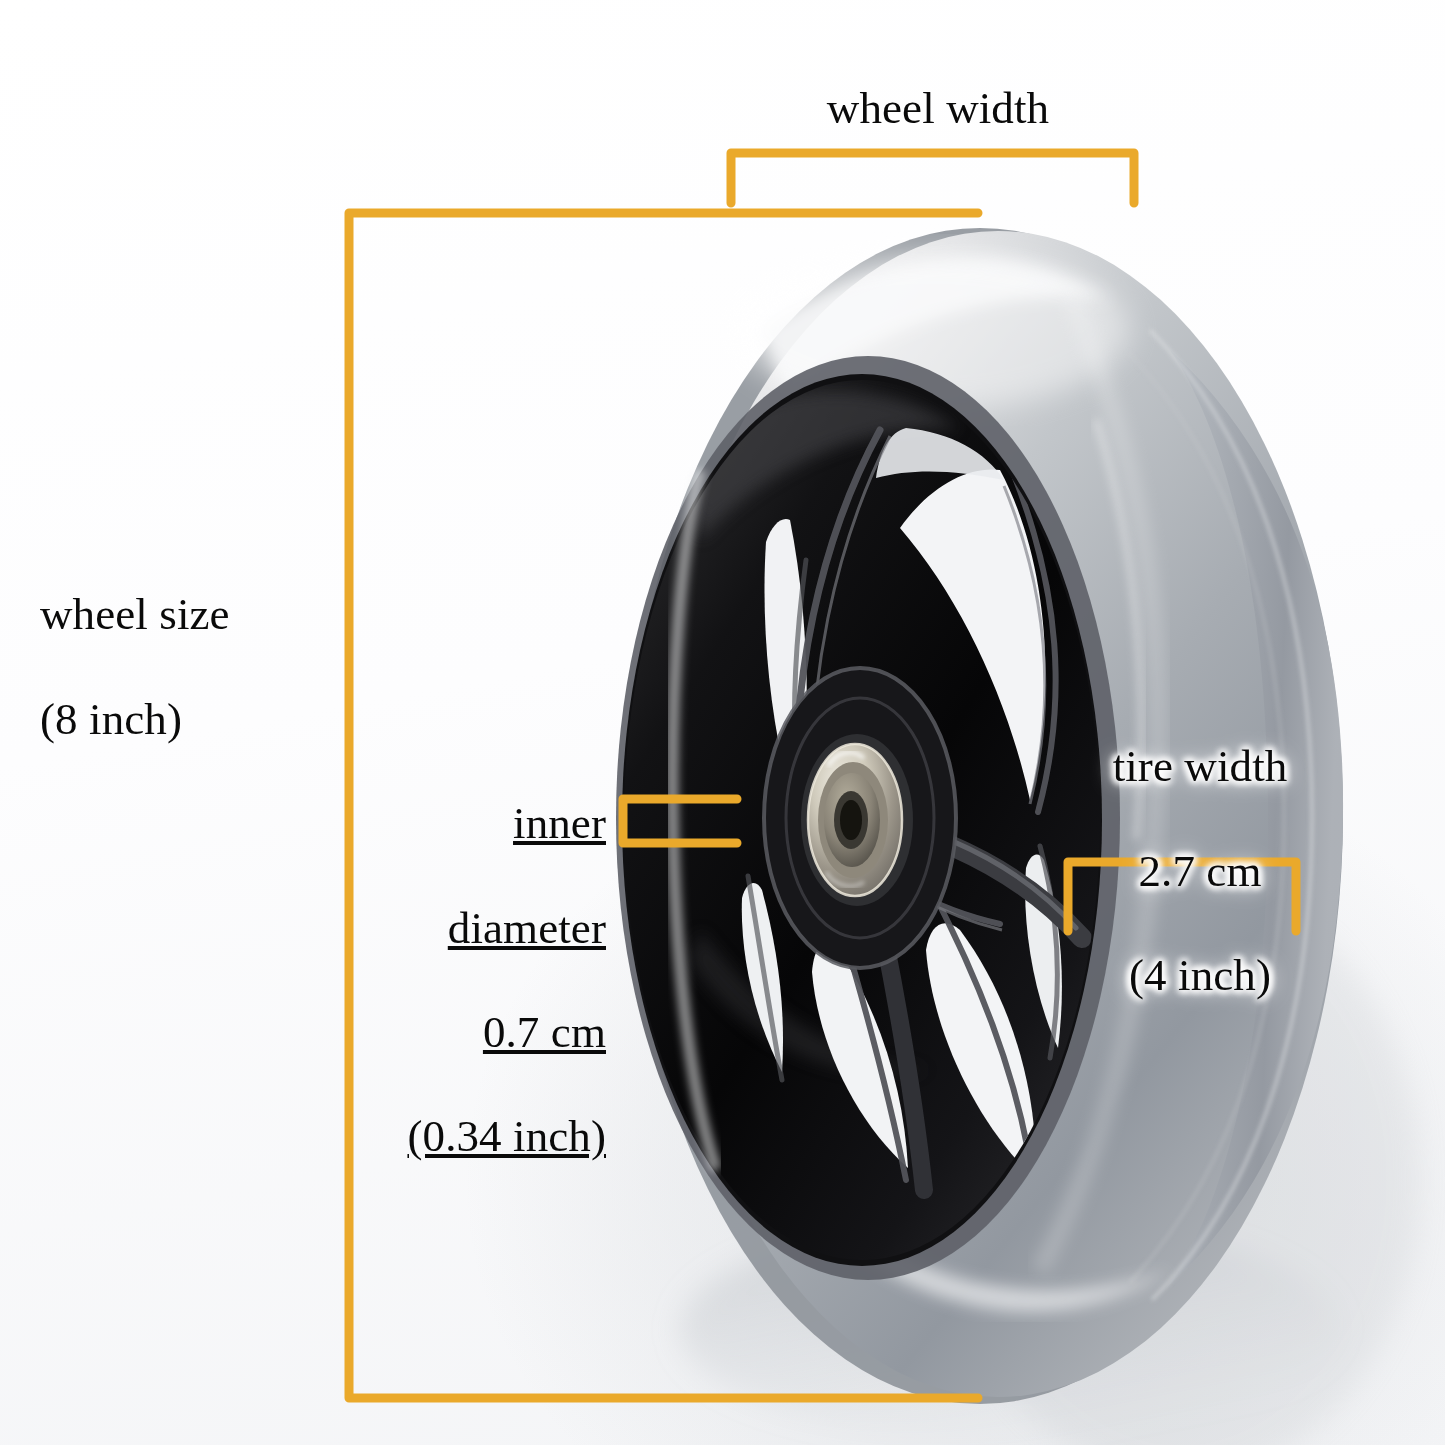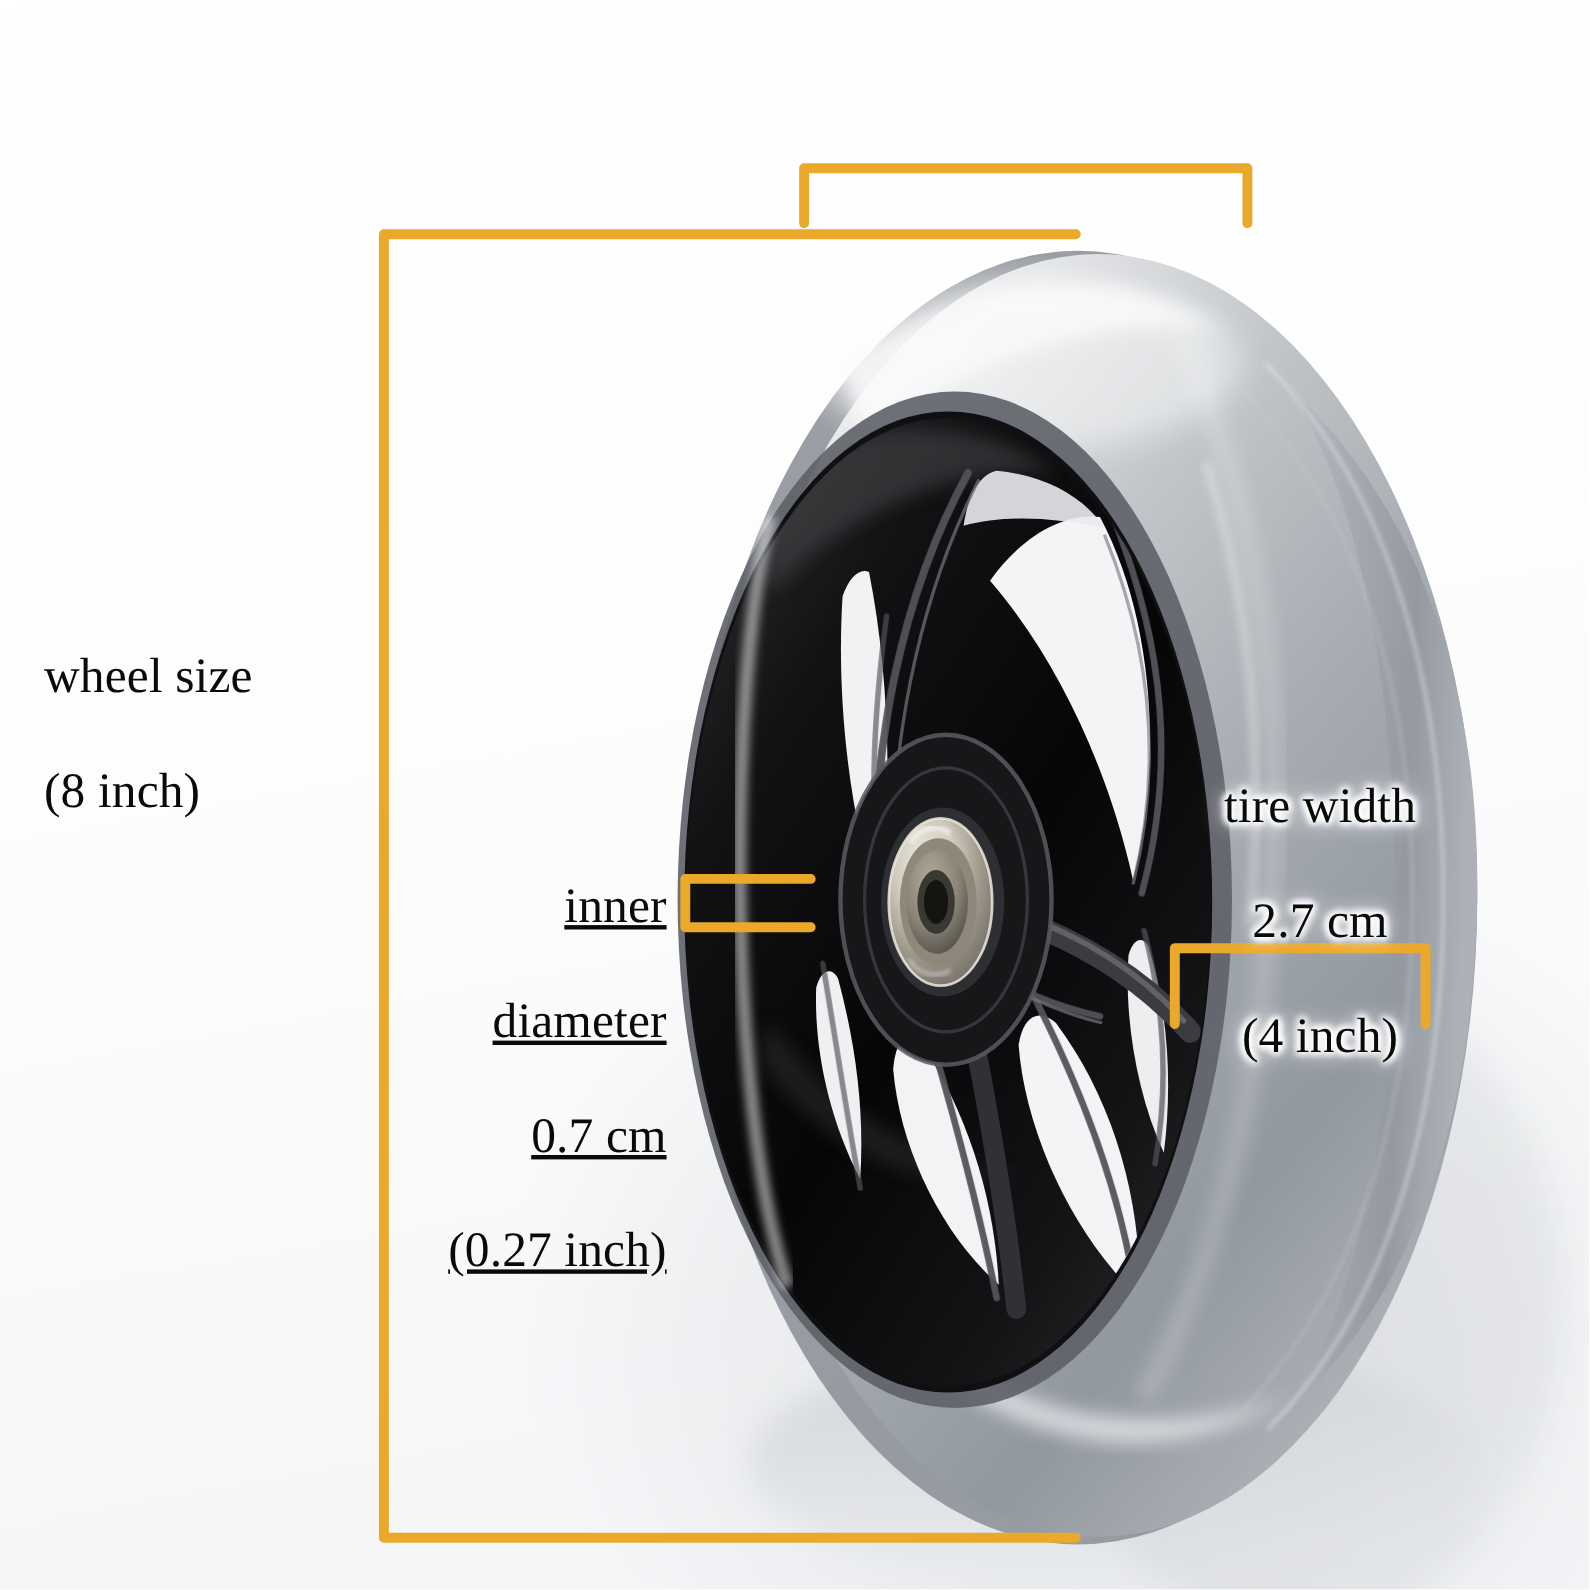--- a/index.html
+++ b/index.html
@@ -226,33 +226,34 @@
 
       <path d="M 978 213 L 349 213 L 349 1398 L 978 1398"></path>
 
       <path d="M 1068 931 L 1068 862 L 1296 862 L 1296 931"></path>
 
       <path d="M 737 799 L 623 799 L 623 843 L 737 843"></path>
     </g>
   </svg>
 
   <div class="lbl" style="left:704px;top:30px;width:468px;text-align:center;font-size:45px;">
+    <div>wheel width</div>
   </div>
 
   <div class="lbl" style="left:40px;top:536px;width:285px;font-size:45px;">
     <div>wheel size</div>
     <div>(8 inch)</div>
   </div>
 
   <div class="lbl" style="left:318px;top:745px;width:288px;text-align:right;font-size:45px;text-decoration:underline;">
     <div>inner</div>
     <div>diameter</div>
     <div>0.7 cm</div>
-    <div>(0.27 inch)</div>
-  </div>
-
-  <div class="lbl halo" style="left:1080px;top:654px;width:240px;text-align:center;font-size:45px;">
+    <div>(0.34 inch)</div>
+  </div>
+
+  <div class="lbl halo" style="left:1080px;top:688px;width:240px;text-align:center;font-size:45px;">
     <div>tire width</div>
     <div>2.7 cm</div>
     <div>(4 inch)</div>
   </div>
 
 </div>
 
 </body></html>

